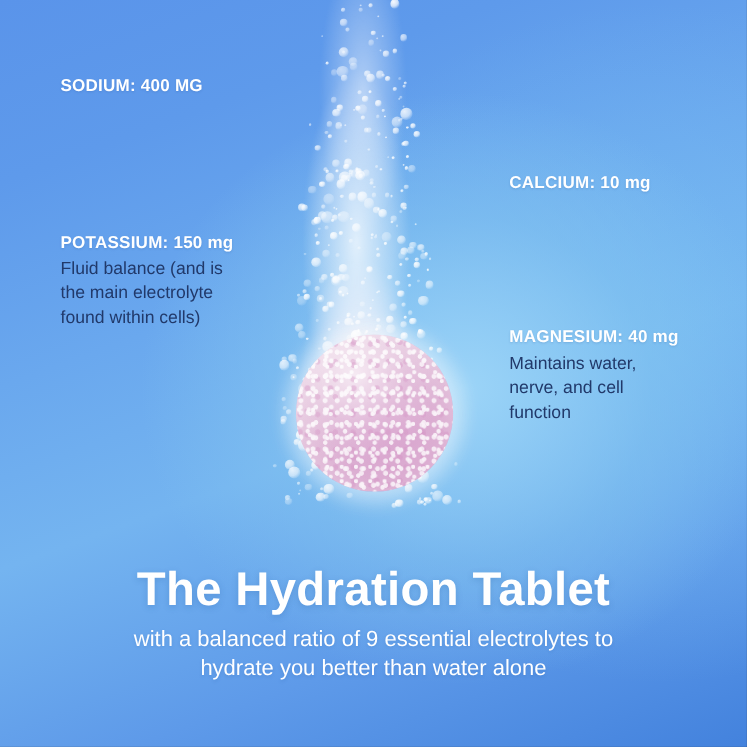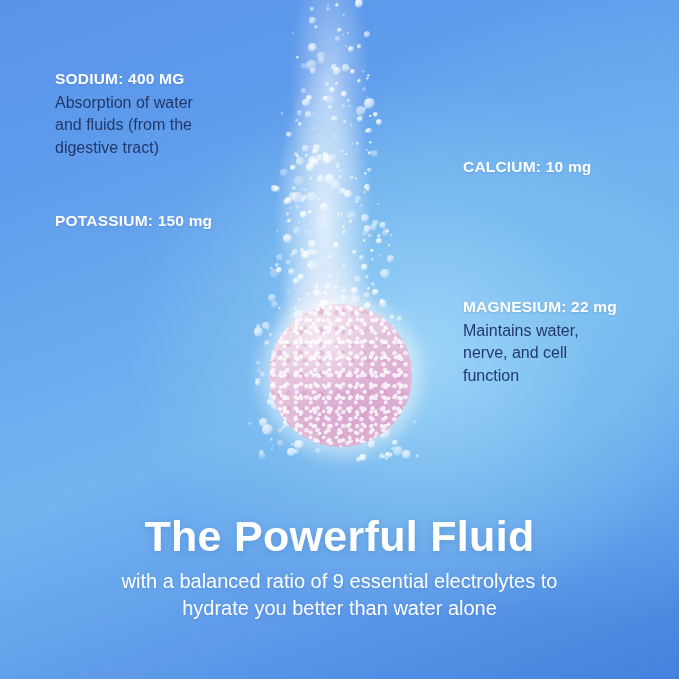--- a/index.html
+++ b/index.html
@@ -614,40 +614,40 @@
       </div>
   </div>
 
   <div class="tablet-halo"></div>
   <div class="tablet">
     <div class="tablet-grain"></div>
   </div>
 
   <div class="fact" id="fact-sodium">
     <p class="fact-title">SODIUM: 400 MG</p>
-    <p class="fact-body">Absorption of water
-and fluids (from the
-digestive tract)</p>
   </div>
 
   <div class="fact" id="fact-potassium">
     <p class="fact-title">POTASSIUM: 150 mg</p>
+    <p class="fact-body">Fluid balance (and is
+the main electrolyte
+found within cells)</p>
   </div>
 
 
   <div class="fact" id="fact-calcium">
     <p class="fact-title">CALCIUM: 10 mg</p>
   </div>
 
   <div class="fact" id="fact-magnesium">
-    <p class="fact-title">MAGNESIUM: 22 mg</p>
+    <p class="fact-title">MAGNESIUM: 40 mg</p>
     <p class="fact-body">Maintains water,
 nerve, and cell
 function</p>
   </div>
 
   <div class="footer">
-    <p class="headline">The Powerful Fluid</p>
+    <p class="headline">The Hydration Tablet</p>
     <p class="subline">with a balanced ratio of 9 essential electrolytes to
 hydrate you better than water alone</p>
   </div>
 
 </div>
 
 </body></html>

